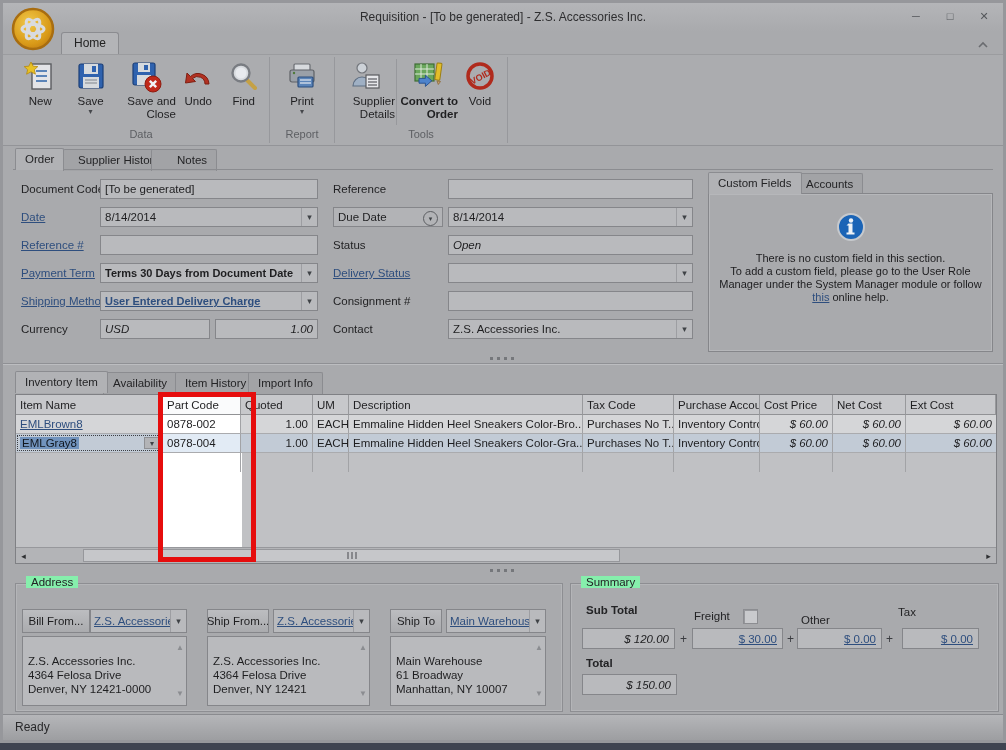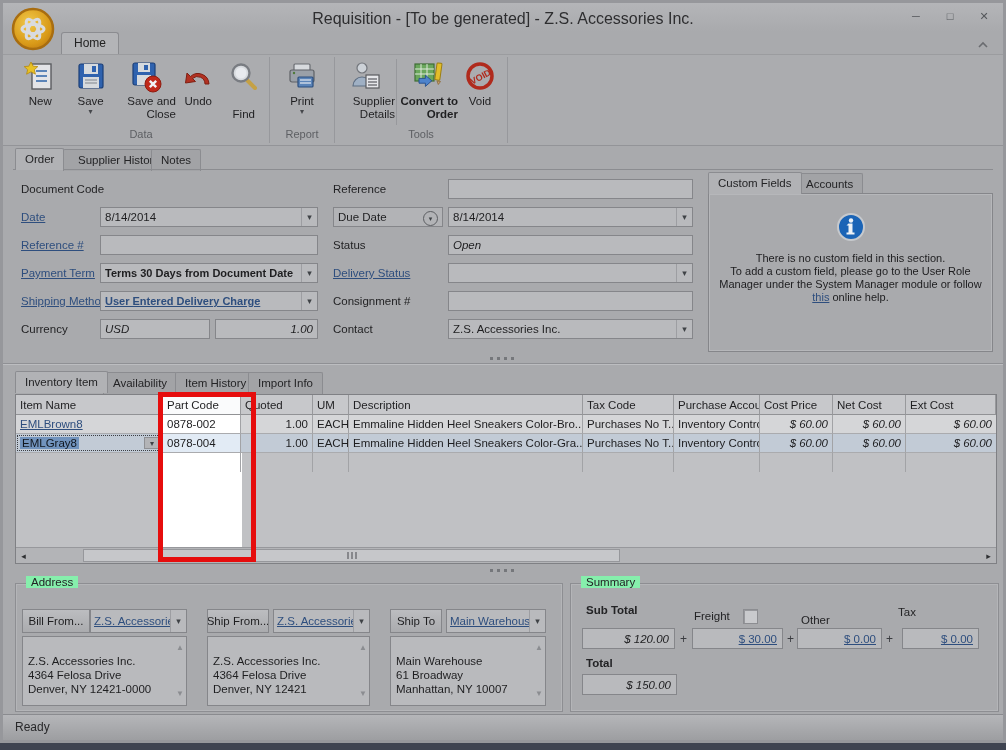--- a/index.html
+++ b/index.html
@@ -11,21 +11,21 @@
     -webkit-font-smoothing:antialiased;
     overflow:hidden;
   }
   .window{
     position:absolute;left:0;top:0;width:1000px;height:737px;
     border:3px solid #96979b;
     background:#a9aaad;
   }
   
   .titlebar{position:absolute;left:0;top:0;right:0;height:28px;background:linear-gradient(#b4b5b8,#a9aaad);}
-  .title-text{position:absolute;left:0;right:0;top:7px;text-align:center;font-size:16px;color:#2e2e30;}
+  .title-text{position:absolute;left:0;right:0;top:7px;text-align:center;font-size:12px;color:#2e2e30;}
   .win-controls{position:absolute;right:10px;top:5px;display:flex;gap:16px;}
   .win-btn{width:18px;height:16px;display:flex;align-items:center;justify-content:center;color:#55585c;font-size:11px;cursor:default;}
   .logo{position:absolute;left:7px;top:3px;width:46px;height:46px;z-index:20;}
   
   .ribbon-tabs{position:absolute;left:0;top:28px;right:0;height:23px;}
   .ribbon-tab{position:absolute;left:58px;top:1px;width:56px;height:22px;background:#b3b4b7;border:1px solid #8b8c90;border-bottom:none;border-radius:3px 3px 0 0;text-align:center;font-size:12px;line-height:21px;color:#222;}
   .collapse-ribbon{position:absolute;right:12px;top:32px;width:14px;height:10px;color:#6a6c70;}
   .ribbon-body{position:absolute;left:0;top:51px;right:0;height:90px;background:#abacaf;border-top:1px solid #9b9c9f;border-bottom:1px solid #939498;}
   .ribbon-inner{position:absolute;left:10px;top:2px;height:86px;display:flex;}
   .rgroup{display:flex;flex-direction:column;border-right:1px solid #97989c;padding:0 2px;}
@@ -182,21 +182,21 @@
             <span class="rlabel">Save and Close</span>
           </div>
           <div class="rbtn" style="width:46px;">
             <span class="icon">
               <svg width="34" height="34" viewBox="0 0 34 34">
                 <path d="M28 24 a11 11 0 0 0 -18.5 -7.5 L6 13 L4.5 23 L14.5 21.5 L11.5 18.5 a7.5 7.5 0 0 1 12.5 5.5 z" fill="#b23122" stroke="#7e1f12" stroke-width="1"></path>
               </svg>
             </span>
             <span class="rlabel">Undo</span>
           </div>
-          <div class="rbtn" style="width:48px;gap:13px;">
+          <div class="rbtn" style="width:48px;">
             <span class="icon">
               <svg width="34" height="34" viewBox="0 0 34 34">
                 <line x1="20" y1="20" x2="28" y2="28" stroke="#c5a145" stroke-width="4" stroke-linecap="round"></line>
                 <circle cx="14" cy="13" r="8.5" fill="#d7dade" stroke="#797c82" stroke-width="2.4"></circle>
                 <circle cx="14" cy="13" r="5.5" fill="#e8eaee"></circle>
               </svg>
             </span>
             <span class="rlabel">Find</span>
           </div>
         </div>
@@ -269,24 +269,27 @@
           </div>
         </div>
         <div class="rgroup-label">Tools</div>
       </div>
 
     </div>
   </div>
 
   <div class="tab active" style="left:12px;top:145px;z-index:3;"><span>Order</span></div>
   <div class="tab" style="left:60px;top:146px;"><span style="padding-left:14px;">Supplier History</span></div>
-  <div class="tab" style="left:148px;top:146px;"><span>Notes</span></div>
+  <div class="tab" style="left:148px;top:146px;padding-left:16px;"><span>Notes</span></div>
   <div style="position:absolute;left:10px;right:10px;top:166px;border-top:1px solid #8b8c90;"></div>
 
   <span class="lbl" style="left:18px;top:180px;">Document Code</span>
+  <div class="fld" style="left:97px;top:176px;width:218px;">
+      <span>[To be generated]</span>
+    </div>
 
   <span class="lbl link" style="left:18px;top:208px;">Date</span>
   <div class="fld" style="left:97px;top:204px;width:218px;">
     <span>8/14/2014</span>
     <span class="arrow">▾</span>
   </div>
 
   <span class="lbl link" style="left:18px;top:236px;">Reference #</span>
   <div class="fld" style="left:97px;top:232px;width:218px;">
       <span></span>

